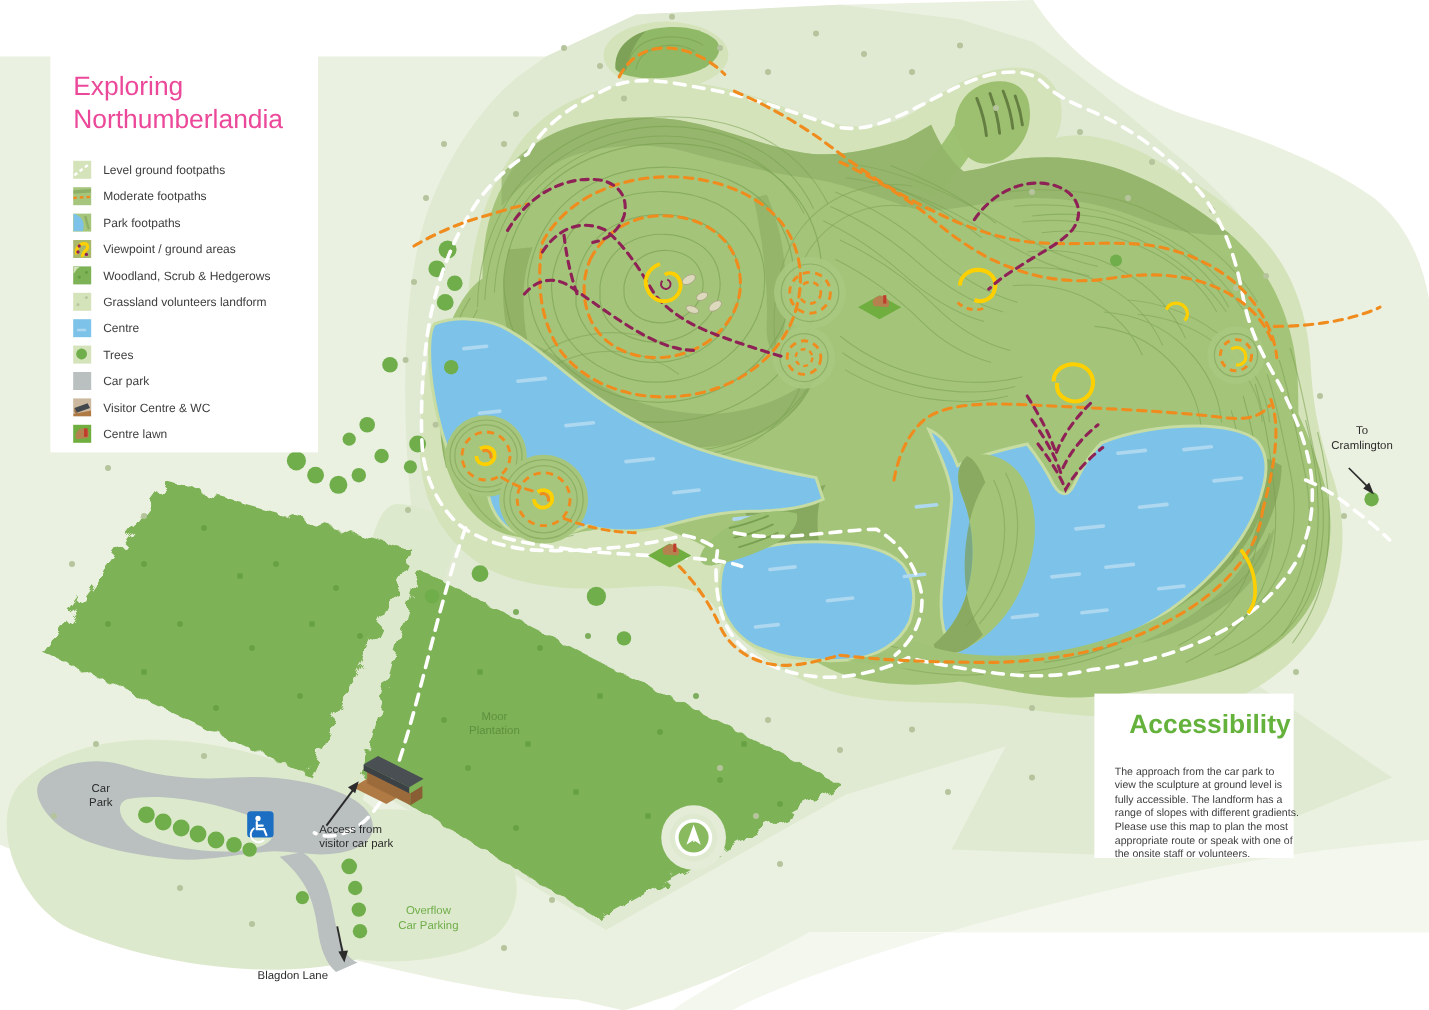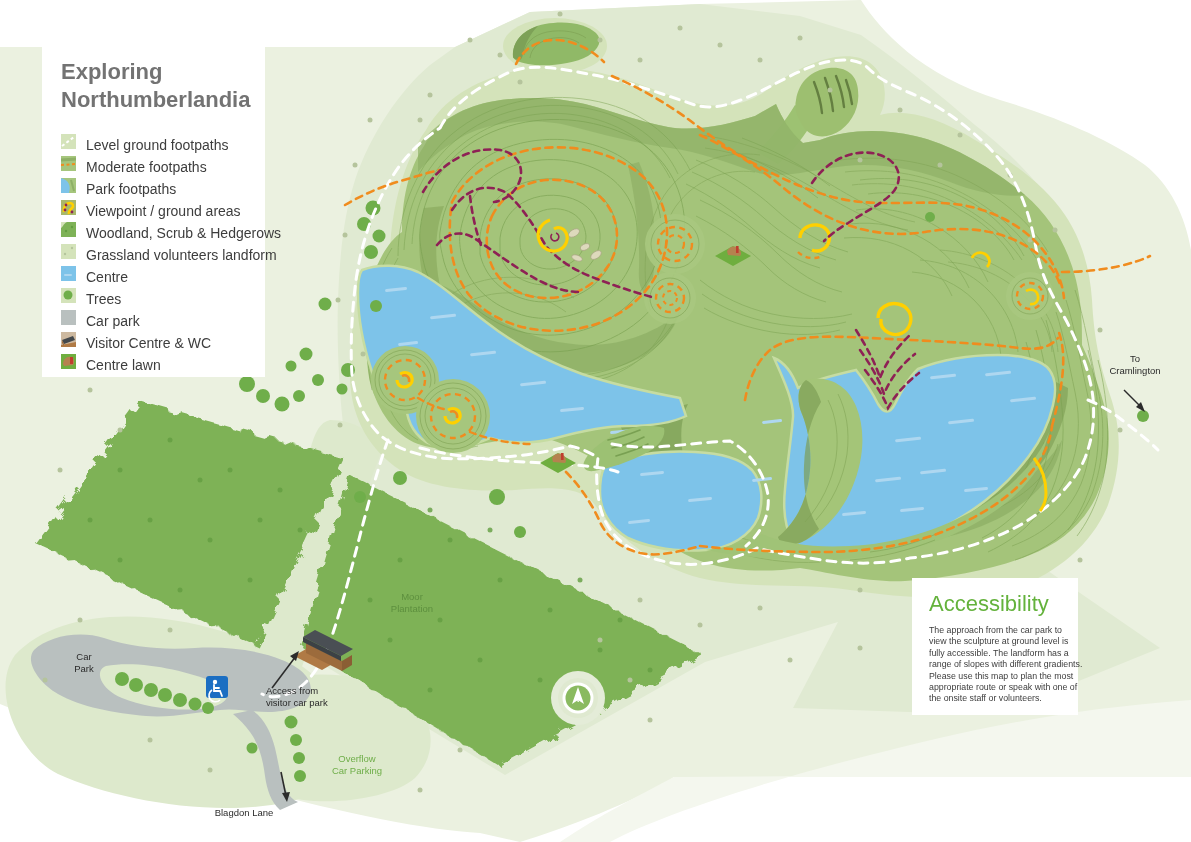--- a/index.html
+++ b/index.html
@@ -1,25 +1,25 @@
 <!DOCTYPE html>
 <html><head>
 <meta charset="utf-8">
 <style>
 html,body{margin:0;padding:0}
 .page{position:relative;width:1191px;height:842px;background:#ffffff;overflow:hidden;font-family:"Liberation Sans",sans-serif}
 .page svg{position:absolute;left:0;top:0;display:block}
 .legend{position:absolute;left:42px;top:0;width:223px;height:377px;background:#ffffff}
-.legend h1{position:absolute;left:19px;top:58px;margin:0;font-size:22px;line-height:28px;color:#737373;font-weight:bold}
+.legend h1{position:absolute;left:19px;top:58px;margin:0;font-size:22px;line-height:28px;color:#ec4899;font-weight:normal}
 .lrow{position:absolute;left:19px;height:15px}
 .lrow .sw{position:absolute;left:0;top:0;width:15px;height:15px;overflow:hidden}
-.lrow .lt{position:absolute;left:25px;top:2.5px;font-size:14px;color:#3d3d3d;white-space:nowrap}
+.lrow .lt{position:absolute;left:25px;top:2.5px;font-size:10px;color:#3d3d3d;white-space:nowrap}
 .acc{position:absolute;left:912px;top:578px;width:166px;height:137px;background:#ffffff}
-.acc h1{margin:13px 0 0 17px;font-size:22px;color:#64b23c;font-weight:normal}
-.acc p{margin:8px 0 0 17px;font-size:8.8px;line-height:11.4px;color:#3d3d3d;white-space:nowrap}
+.acc h1{margin:13px 0 0 29px;font-size:22px;color:#64b23c;font-weight:bold}
+.acc p{margin:21px 0 0 17px;font-size:8.8px;line-height:11.4px;color:#3d3d3d;white-space:nowrap}
 </style>
 </head>
 <body>
 <div class="page">
 <svg width="1191" height="842" viewBox="0 0 1191 842">
 
 <rect x="0" y="0" width="1191" height="842" fill="#ffffff"></rect>
 
 <path d="M0,47 L455,47 L530,12 L700,4 L861,0 C880,30 920,75 1000,100 C1060,118 1110,140 1145,165 C1170,185 1185,215 1191,250 L1191,740 C1100,745 1000,770 950,776 L674,777 C640,800 560,830 520,842 L480,833 C380,828 160,770 0,704 Z" fill="#ebf1e0"></path>
 

